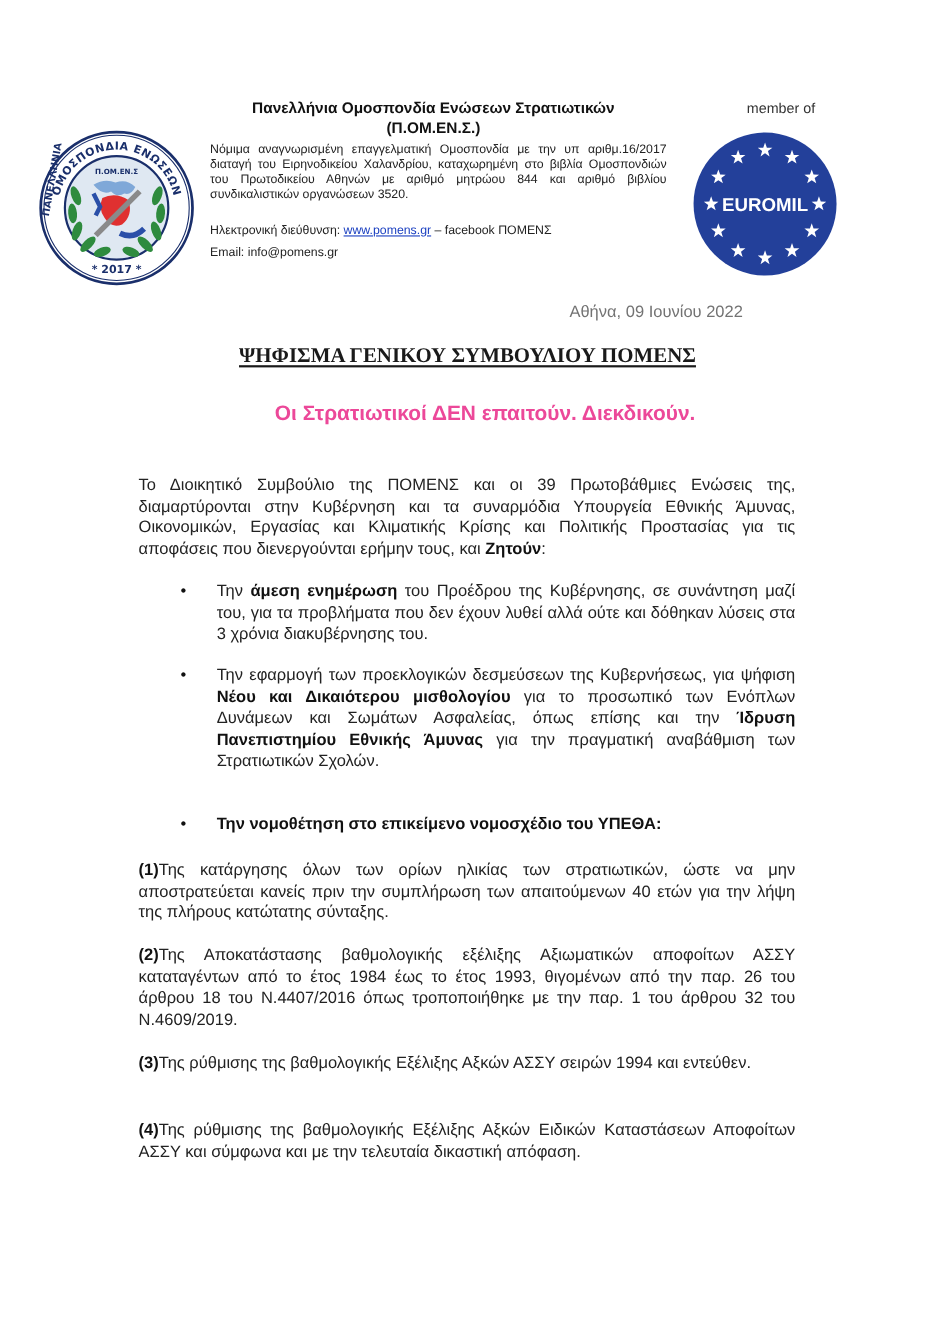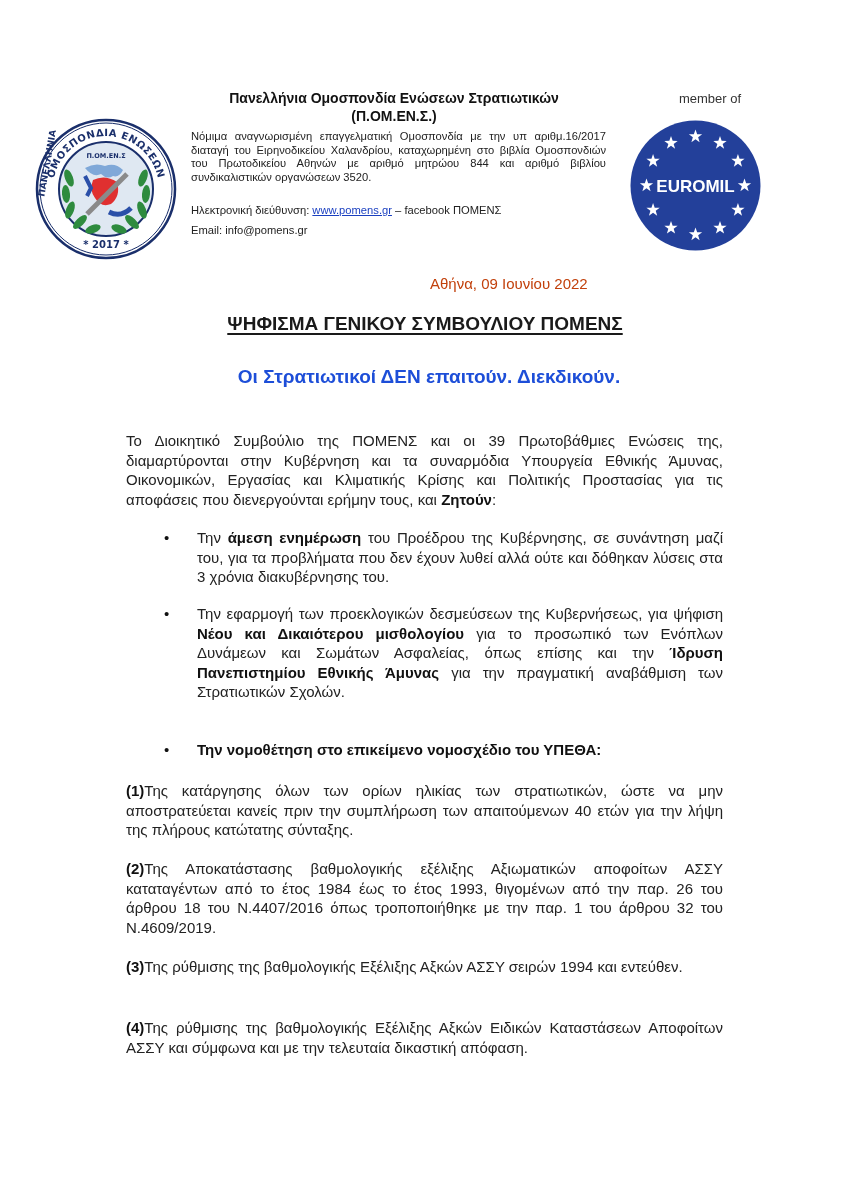--- a/index.html
+++ b/index.html
@@ -20,31 +20,31 @@
       left: 191px; top: 130px; width: 415px;
       font-size: 11.2px; line-height: 13.5px; text-align: justify; color: #222;
     }
     #org-web { left: 191px; top: 204px; font-size: 11.2px; color: #222; text-align: center; }
     #org-web a { color: #1a3fc0; text-decoration: underline; }
     #org-email { left: 191px; top: 224px; font-size: 11.2px; color: #222; }
 
     #member-of { left: 620px; top: 91px; width: 180px; text-align: center; font-size: 13px; color: #333; }
     #logo-right { left: 629px; top: 119px; width: 133px; height: 133px; }
 
-    #date-line { left: 430px; top: 275px; width: 333px; text-align: left; font-size: 15px; color: #c2410c; }
+    #date-line { left: 430px; top: 275px; width: 333px; text-align: center; font-size: 15px; color: #737373; }
 
     #main-title {
       left: 80px; top: 313px; width: 690px; text-align: center;
       font-size: 19px; font-weight: bold; color: #1a1a1a;
     }
-    #main-title span { text-decoration: underline; text-decoration-thickness: 2px; text-underline-offset: 3px; }
+    #main-title span { text-decoration: underline; text-decoration-thickness: 2px; text-underline-offset: 3px; font-family: Liberation Serif, serif; }
 
     #subtitle {
-      left: 84px; top: 366px; width: 690px; text-align: center;
-      font-size: 19px; font-weight: bold; color: #1d4ed8;
+      left: 96px; top: 366px; width: 690px; text-align: center;
+      font-size: 19px; font-weight: bold; color: #ec4899;
     }
 
     .body-text {
       font-size: 15px; line-height: 19.5px; text-align: justify; color: #222;
       text-align-last: left;
     }
     #intro { left: 126px; top: 431px; width: 597px; }
 
     .bullet-item { left: 197px; width: 526px; }
     .bullet-dot {

